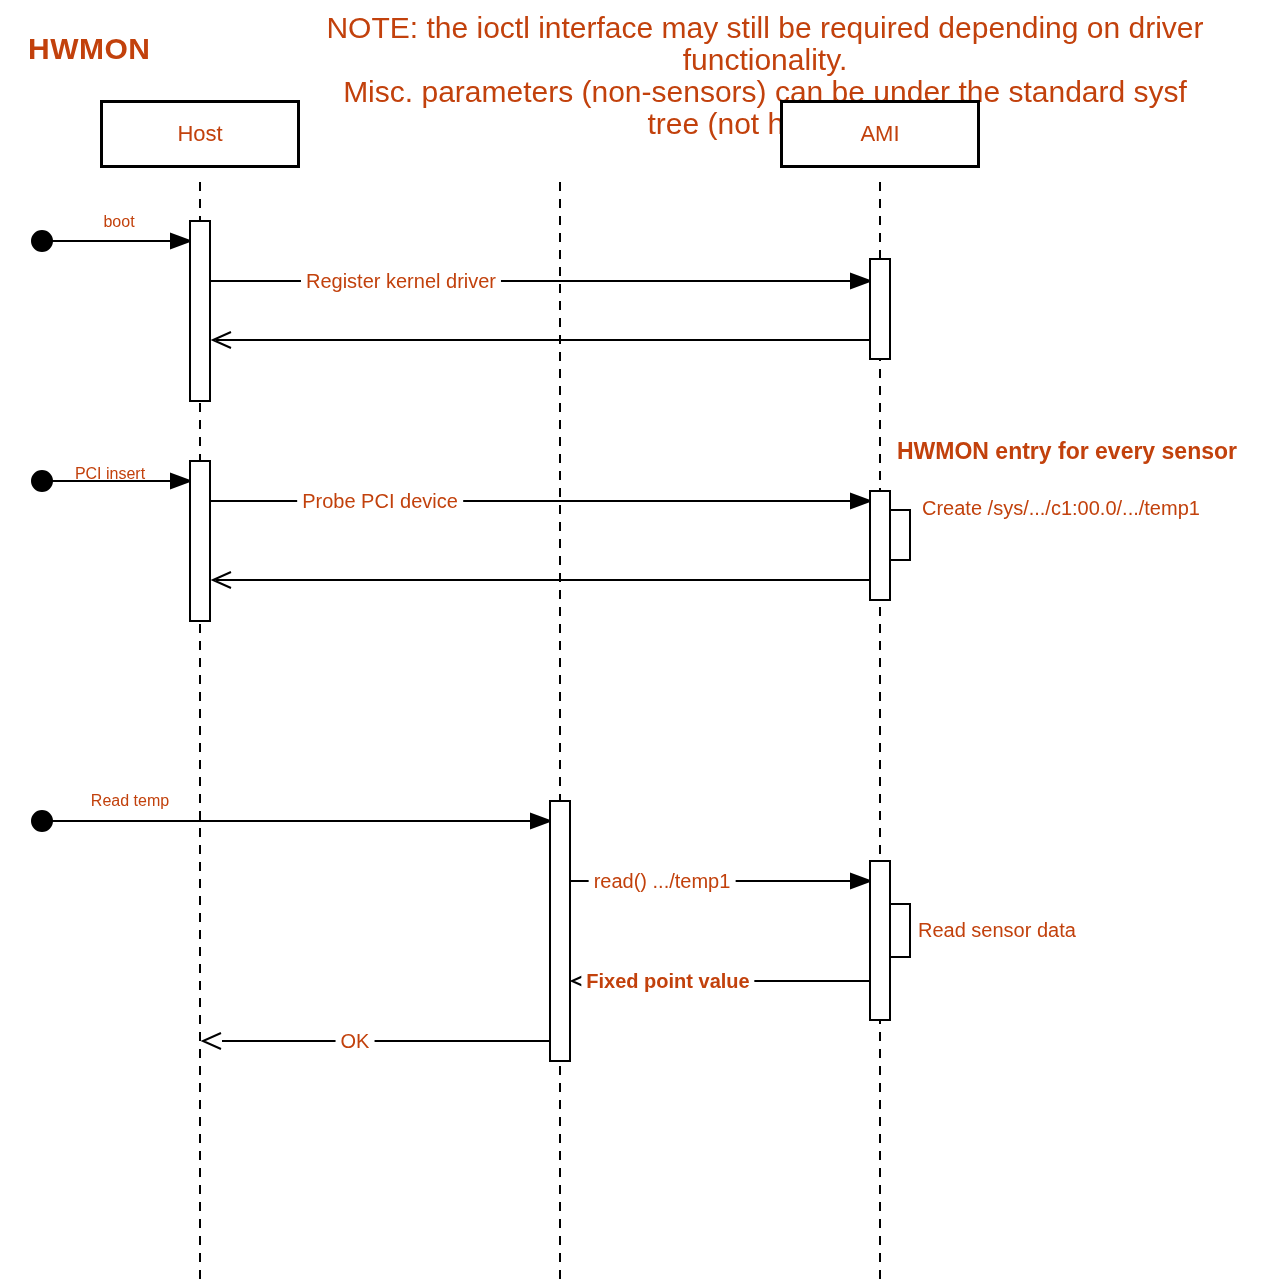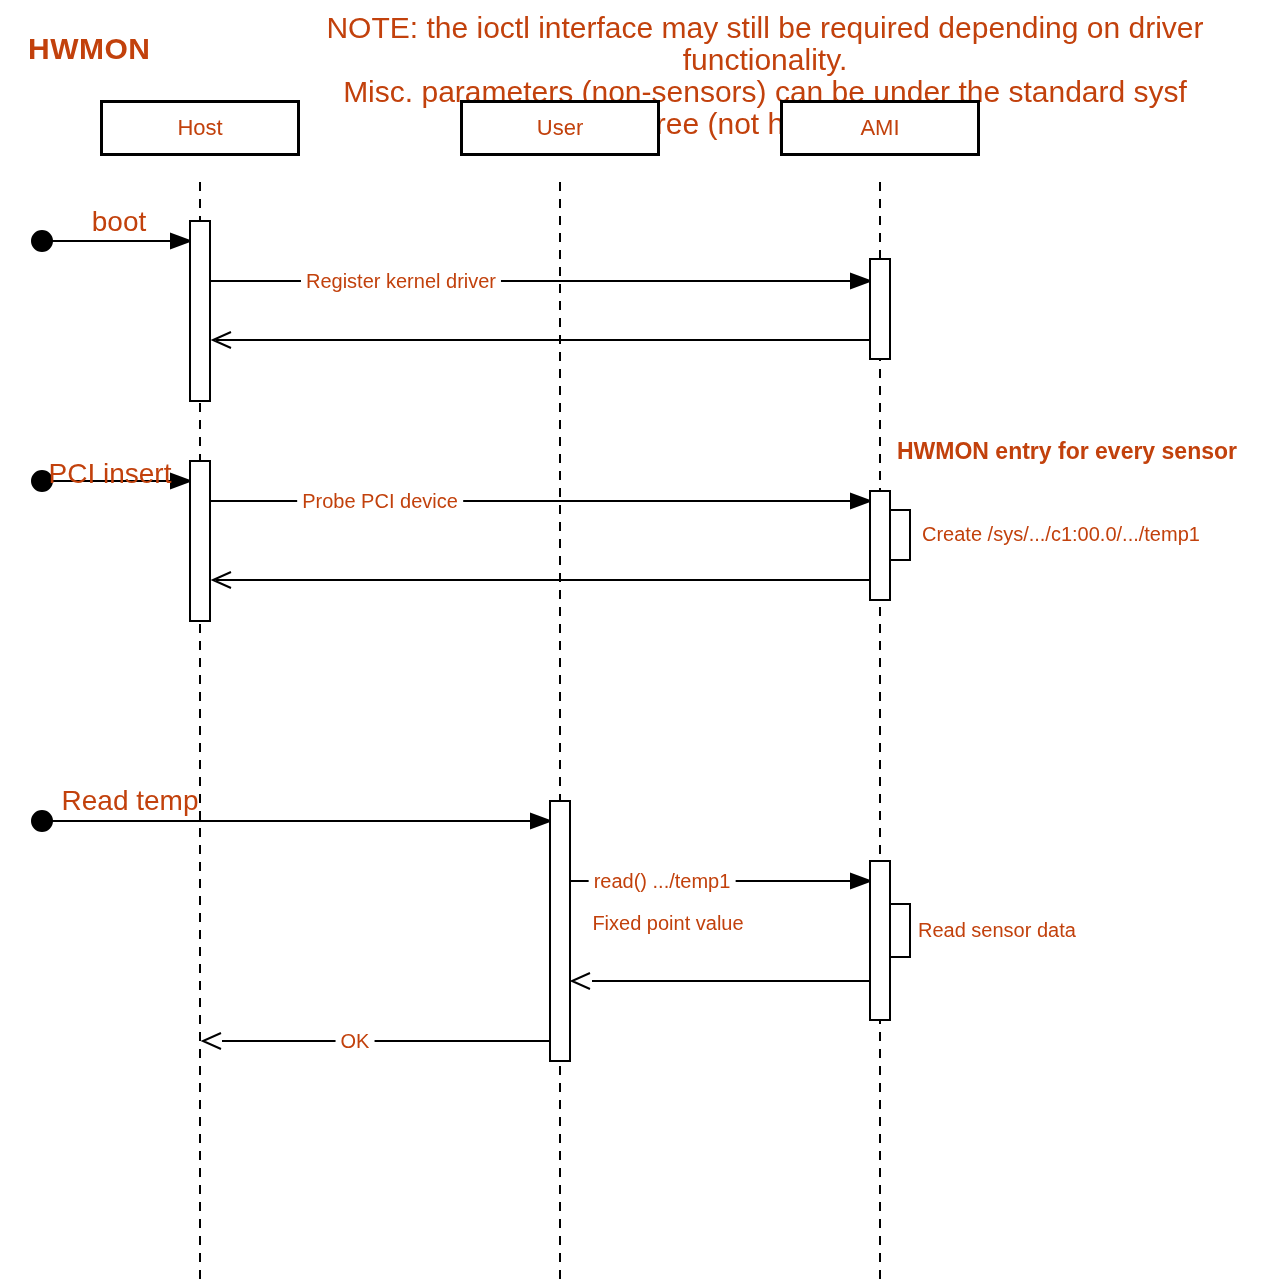--- a/index.html
+++ b/index.html
@@ -26,21 +26,21 @@
     left: 315px;
     top: 12px;
     width: 900px;
     text-align: center;
     font-size: 30px;
     line-height: 32px;
   }
   .actor-box {
     position: absolute;
     width: 200px;
-    height: 56px;
+    height: 68px;
     border: 3px solid #000;
     background: #fff;
     box-sizing: border-box;
     display: flex;
     align-items: center;
     justify-content: center;
     font-size: 22px;
   }
   .act-bar {
     position: absolute;
@@ -53,21 +53,21 @@
     position: absolute;
     transform: translate(-50%, -50%);
     background: #fff;
     padding: 0 5px;
     font-size: 20px;
     white-space: nowrap;
   }
   .found-label {
     position: absolute;
     transform: translate(-50%, -50%);
-    font-size: 28px;
+    font-size: 16px;
     white-space: nowrap;
   }
   .free-label {
     position: absolute;
     transform: translateY(-50%);
     font-size: 20px;
     white-space: nowrap;
   }
   .bold-annot {
     position: absolute;
@@ -124,23 +124,20 @@
 
   <div class="title">HWMON</div>
   <div class="note">
     <div>NOTE: the ioctl interface may still be required depending on driver functionality.</div>
     <div>Misc. parameters (non-sensors) can be under the standard sysf tree (not hwmon).</div>
   </div>
 
   <div class="actor-box" style="left:100px; top:100px;">
     <span>Host</span>
   </div>
-  <div class="actor-box" style="left:460px; top:100px;">
-    <span>User</span>
-  </div>
   <div class="actor-box" style="left:780px; top:100px;">
     <span>AMI</span>
   </div>
 
   <div class="act-bar" style="left:189px; top:220px; height:182px;"></div>
   <div class="act-bar" style="left:869px; top:258px; height:102px;"></div>
 
   <div class="act-bar" style="left:189px; top:460px; height:162px;"></div>
   <div class="act-bar" style="left:869px; top:490px; height:111px;"></div>
   <div class="act-bar" style="left:889px; top:509px; height:52px;"></div>
@@ -150,20 +147,20 @@
   <div class="act-bar" style="left:889px; top:903px; height:55px;"></div>
 
   <span class="found-label" style="left:119px; top:222px;">boot</span>
   <span class="msg-label" style="left:401px; top:281px;">Register kernel driver</span>
 
   <span class="found-label" style="left:110px; top:474px;">PCI insert</span>
   <span class="msg-label" style="left:380px; top:501px;">Probe PCI device</span>
 
   <span class="found-label" style="left:130px; top:801px;">Read temp</span>
   <span class="msg-label" style="left:662px; top:881px;">read() .../temp1</span>
-  <span class="msg-label" style="left:668px; top:923px;">Fixed point value</span>
+  <span class="msg-label" style="left:668px; top:981px;font-weight:bold;">Fixed point value</span>
   <span class="msg-label" style="left:355px; top:1041px;">OK</span>
 
   <span class="bold-annot" style="left:897px; top:451px;">HWMON entry for every sensor</span>
-  <span class="free-label" style="left:922px; top:534px;">Create /sys/.../c1:00.0/.../temp1</span>
+  <span class="free-label" style="left:922px; top:508px;">Create /sys/.../c1:00.0/.../temp1</span>
   <span class="free-label" style="left:918px; top:930px;">Read sensor data</span>
 
 </div>
 
 </body></html>

